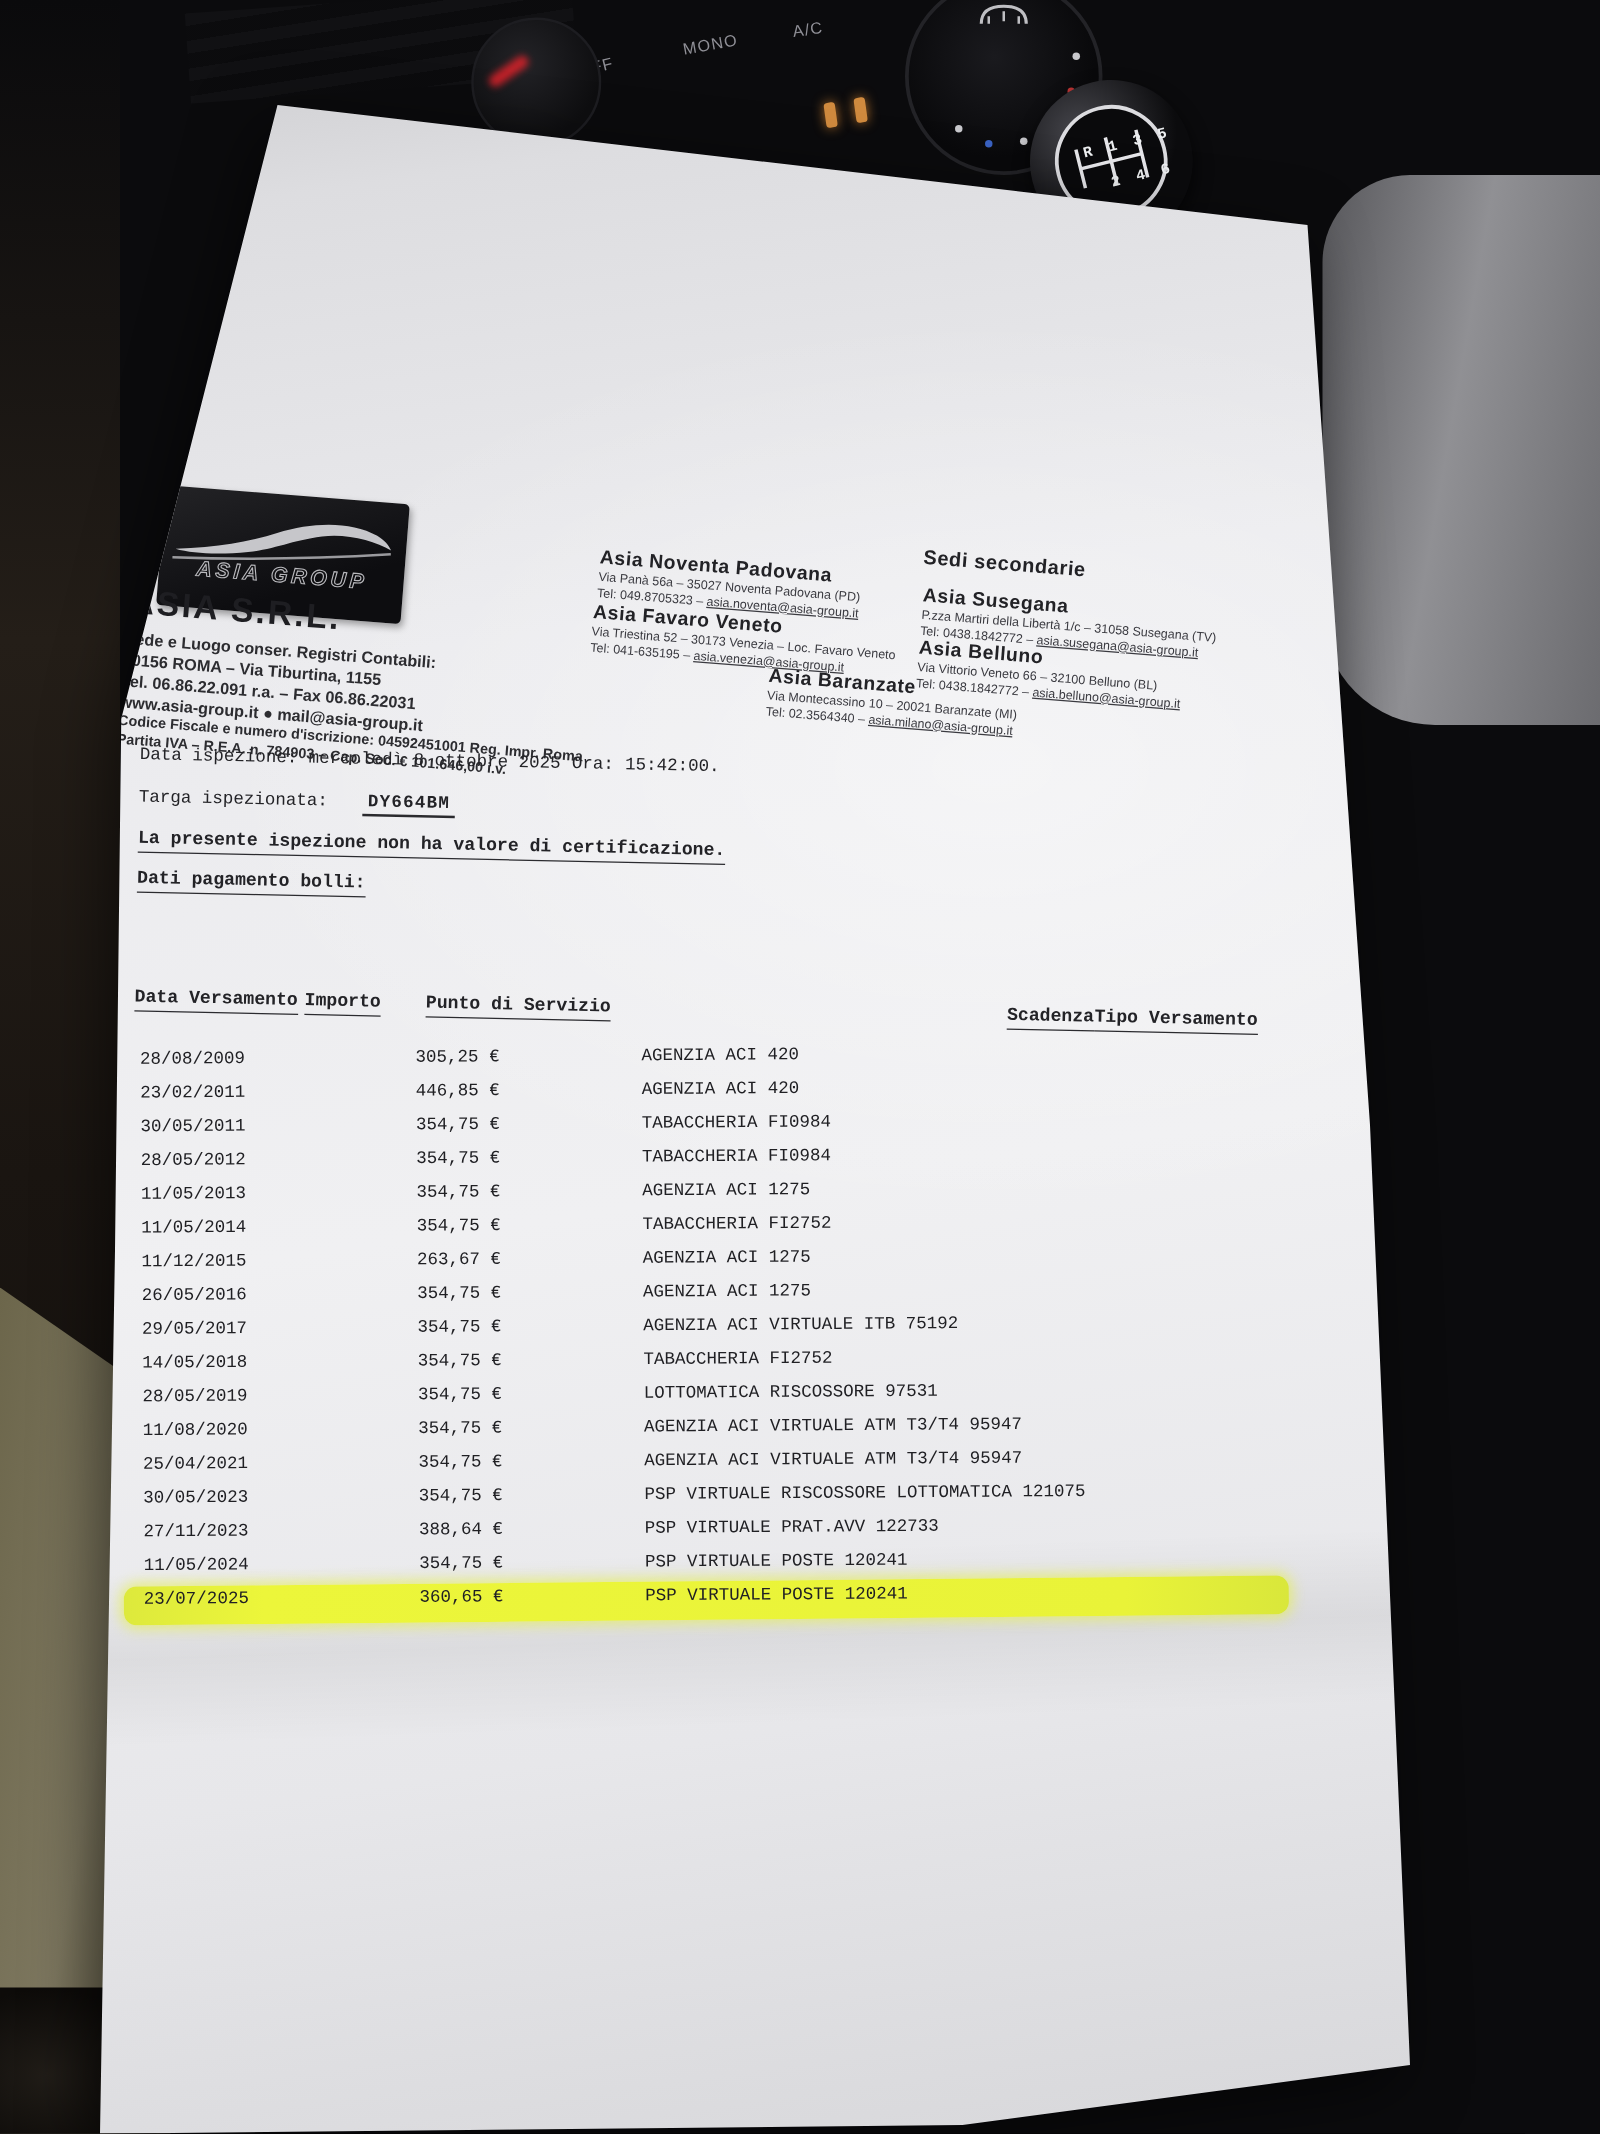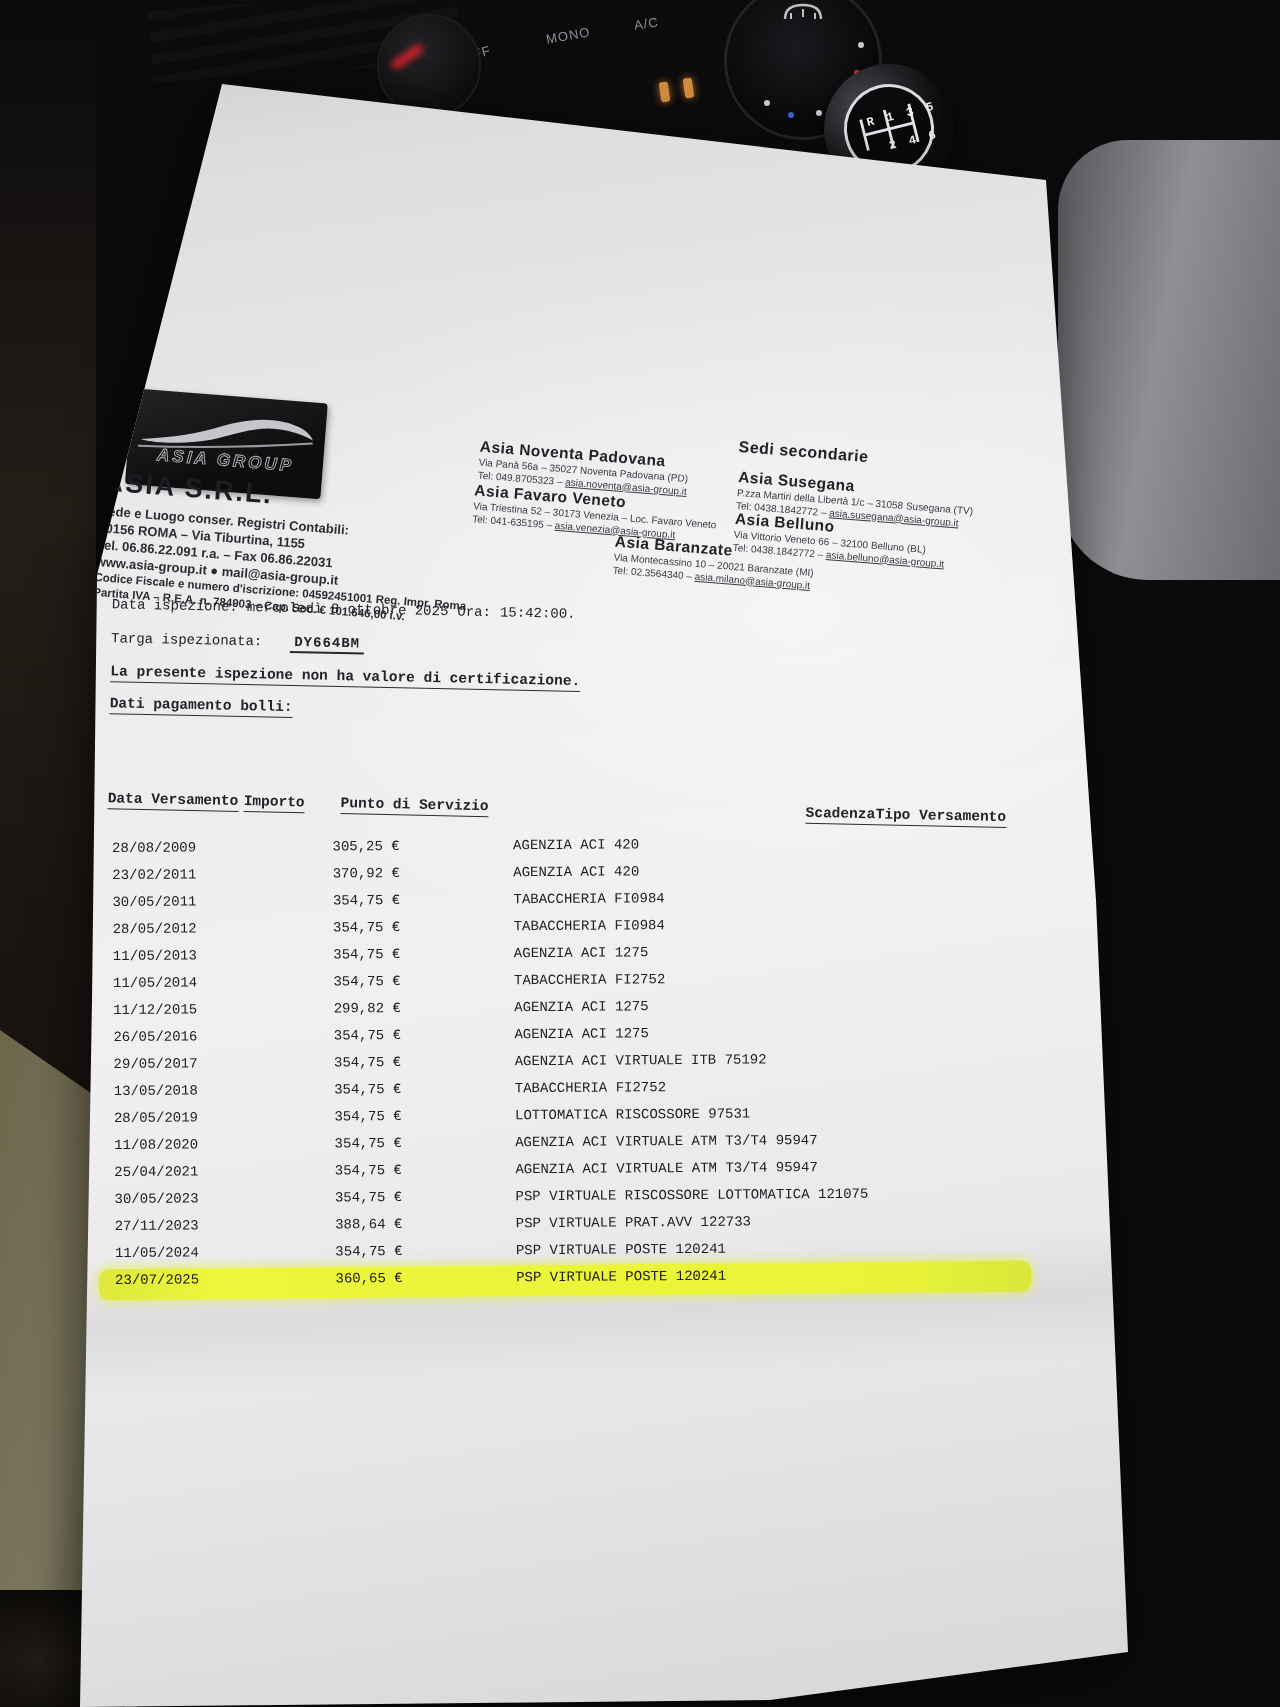--- a/index.html
+++ b/index.html
@@ -231,21 +231,21 @@
         <div class="trow">
           <span class="c-data">28/08/2009</span>
           <span class="c-importo">305,25 €</span>
           <span class="c-punto">AGENZIA ACI 420</span>
           <span class="c-scadenza">04/2010</span>
           <span class="c-tipo">ORDINARIO</span>
         </div>
 
         <div class="trow">
           <span class="c-data">23/02/2011</span>
-          <span class="c-importo">370,92 €</span>
+          <span class="c-importo">446,85 €</span>
           <span class="c-punto">AGENZIA ACI 420</span>
           <span class="c-scadenza">04/2011</span>
           <span class="c-tipo">ORDINARIO</span>
         </div>
 
         <div class="trow">
           <span class="c-data">30/05/2011</span>
           <span class="c-importo">354,75 €</span>
           <span class="c-punto">TABACCHERIA FI0984</span>
           <span class="c-scadenza">04/2012</span>
@@ -271,21 +271,21 @@
         <div class="trow">
           <span class="c-data">11/05/2014</span>
           <span class="c-importo">354,75 €</span>
           <span class="c-punto">TABACCHERIA FI2752</span>
           <span class="c-scadenza">04/2015</span>
           <span class="c-tipo">ORDINARIO</span>
         </div>
 
         <div class="trow">
           <span class="c-data">11/12/2015</span>
-          <span class="c-importo">299,82 €</span>
+          <span class="c-importo">263,67 €</span>
           <span class="c-punto">AGENZIA ACI 1275</span>
           <span class="c-scadenza">04/2016</span>
           <span class="c-tipo">ORDINARIO</span>
         </div>
 
         <div class="trow">
           <span class="c-data">26/05/2016</span>
           <span class="c-importo">354,75 €</span>
           <span class="c-punto">AGENZIA ACI 1275</span>
           <span class="c-scadenza">04/2017</span>
@@ -294,21 +294,21 @@
 
         <div class="trow">
           <span class="c-data">29/05/2017</span>
           <span class="c-importo">354,75 €</span>
           <span class="c-punto">AGENZIA ACI VIRTUALE ITB 75192</span>
           <span class="c-scadenza">04/2018</span>
           
         </div>
 
         <div class="trow">
-          <span class="c-data">13/05/2018</span>
+          <span class="c-data">14/05/2018</span>
           <span class="c-importo">354,75 €</span>
           <span class="c-punto">TABACCHERIA FI2752</span>
           <span class="c-scadenza">04/2019</span>
           <span class="c-tipo">ORDINARIO</span>
         </div>
 
         <div class="trow">
           <span class="c-data">28/05/2019</span>
           <span class="c-importo">354,75 €</span>
           <span class="c-punto">LOTTOMATICA RISCOSSORE 97531</span>

